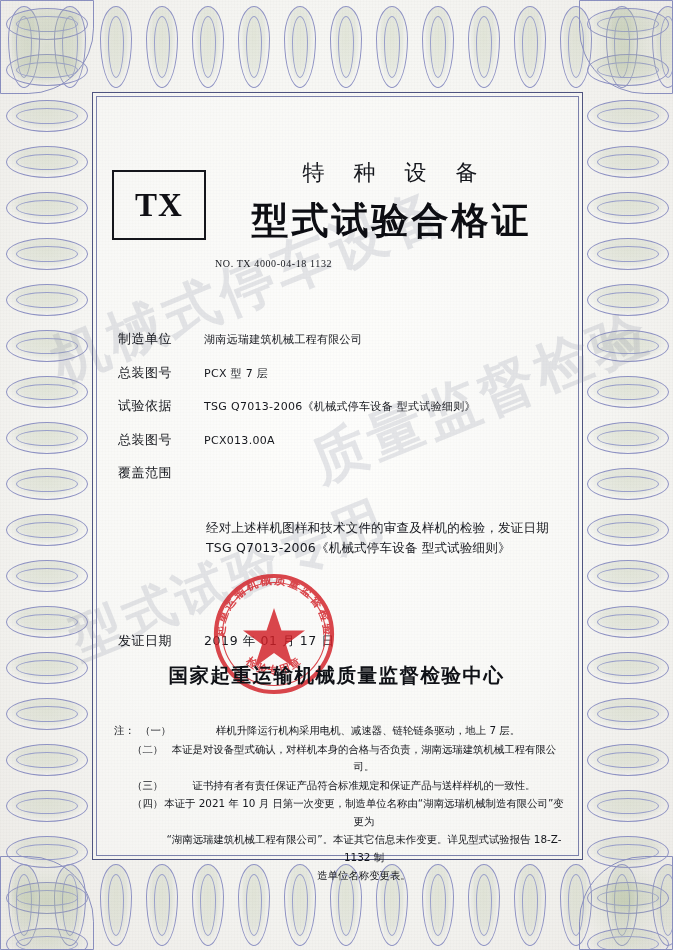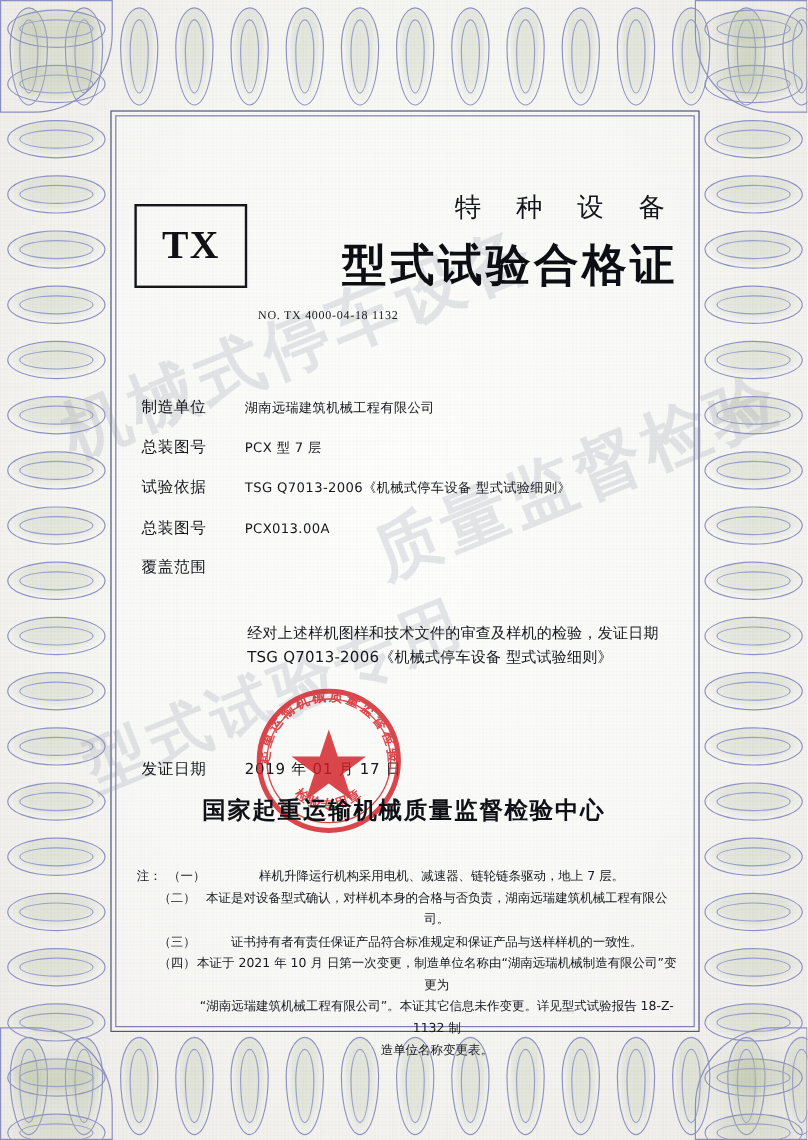--- a/index.html
+++ b/index.html
@@ -173,21 +173,21 @@
     font-weight: bold;
     letter-spacing: 1px;
     color: #101015;
   }
 
   #title-block {
     position: absolute;
     left: 215px;
     top: 158px;
     width: 350px;
-    text-align: right;
+    text-align: center;
   }
   #title-small {
     font-family: "DejaVu Sans", sans-serif;
     font-size: 22px;
     letter-spacing: 11px;
     color: #13151b;
     padding-left: 11px;
   }
   #title-main {
     font-family: "DejaVu Sans", sans-serif;

